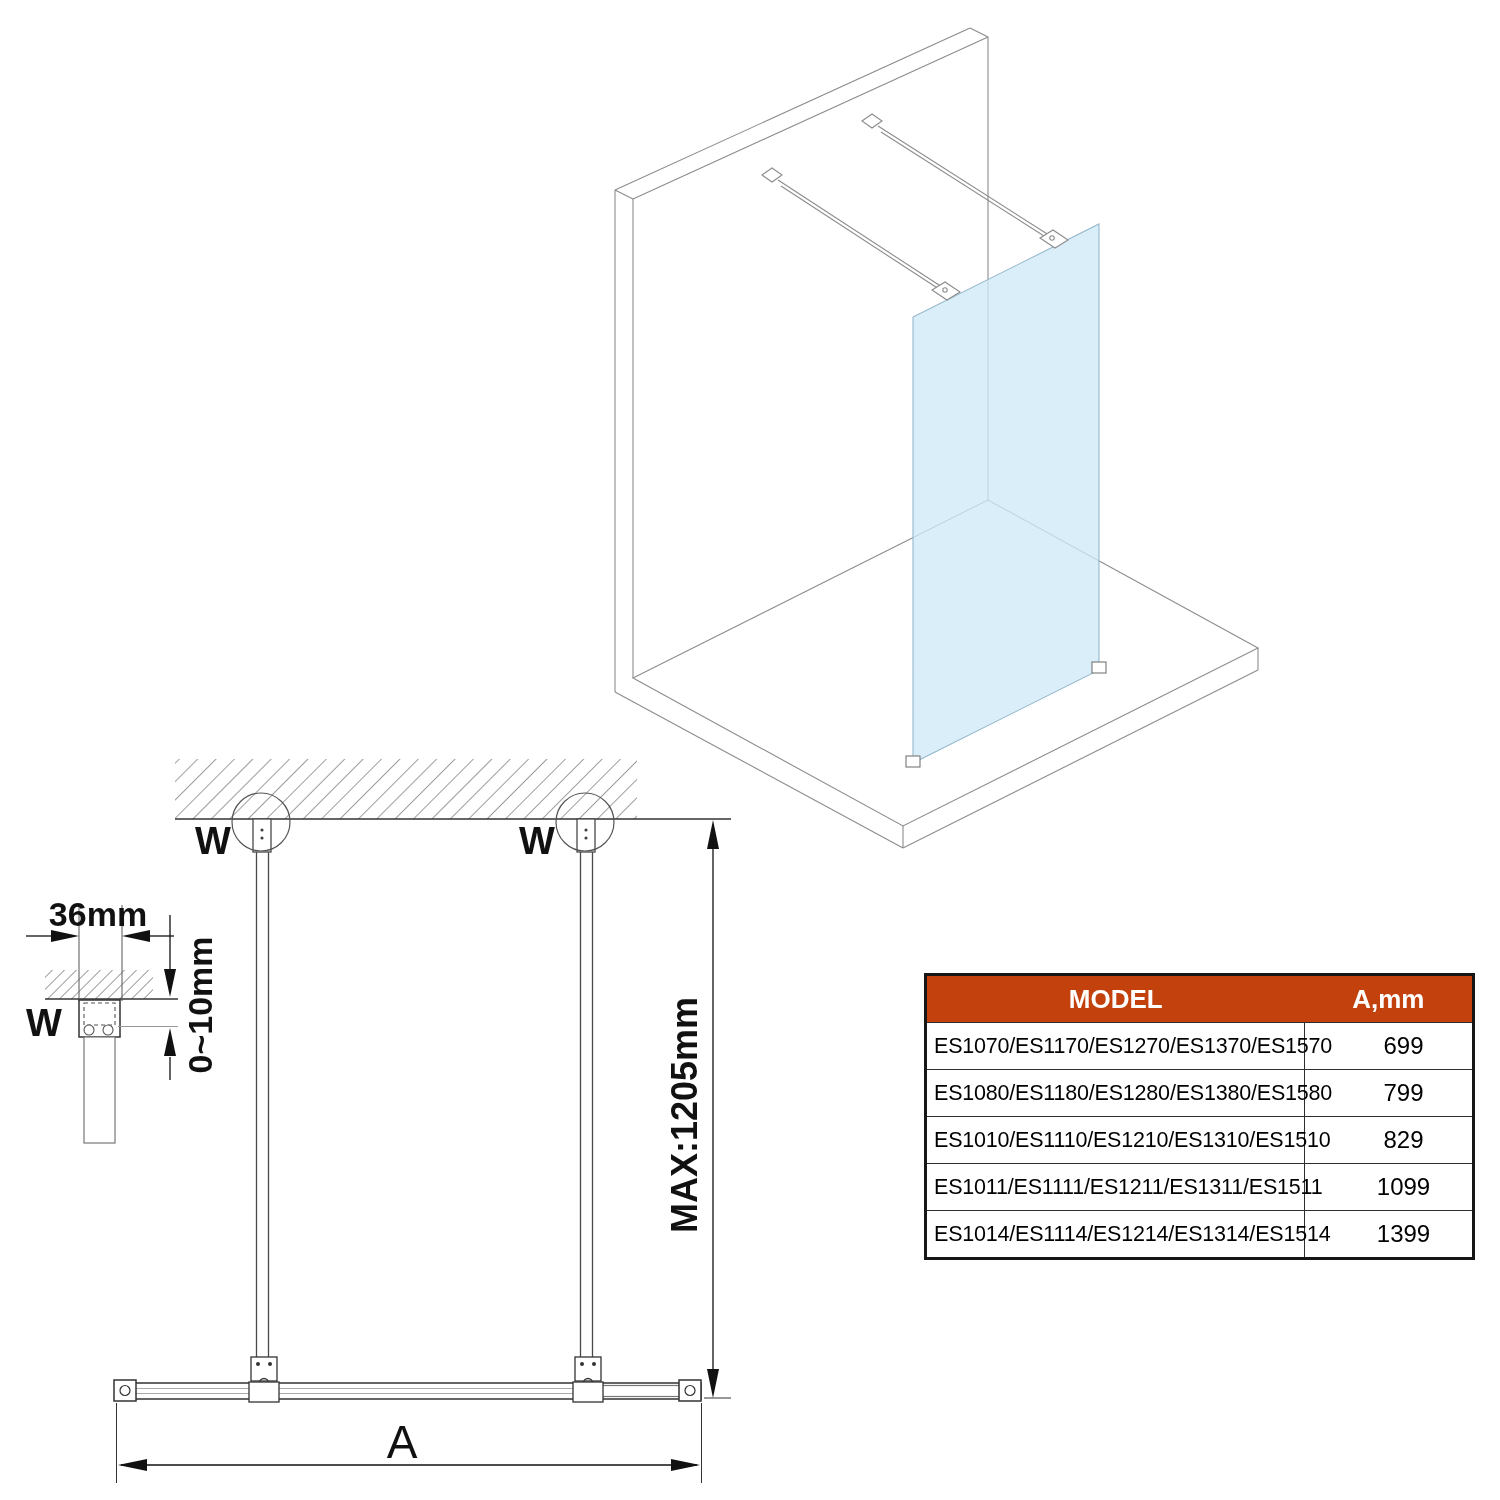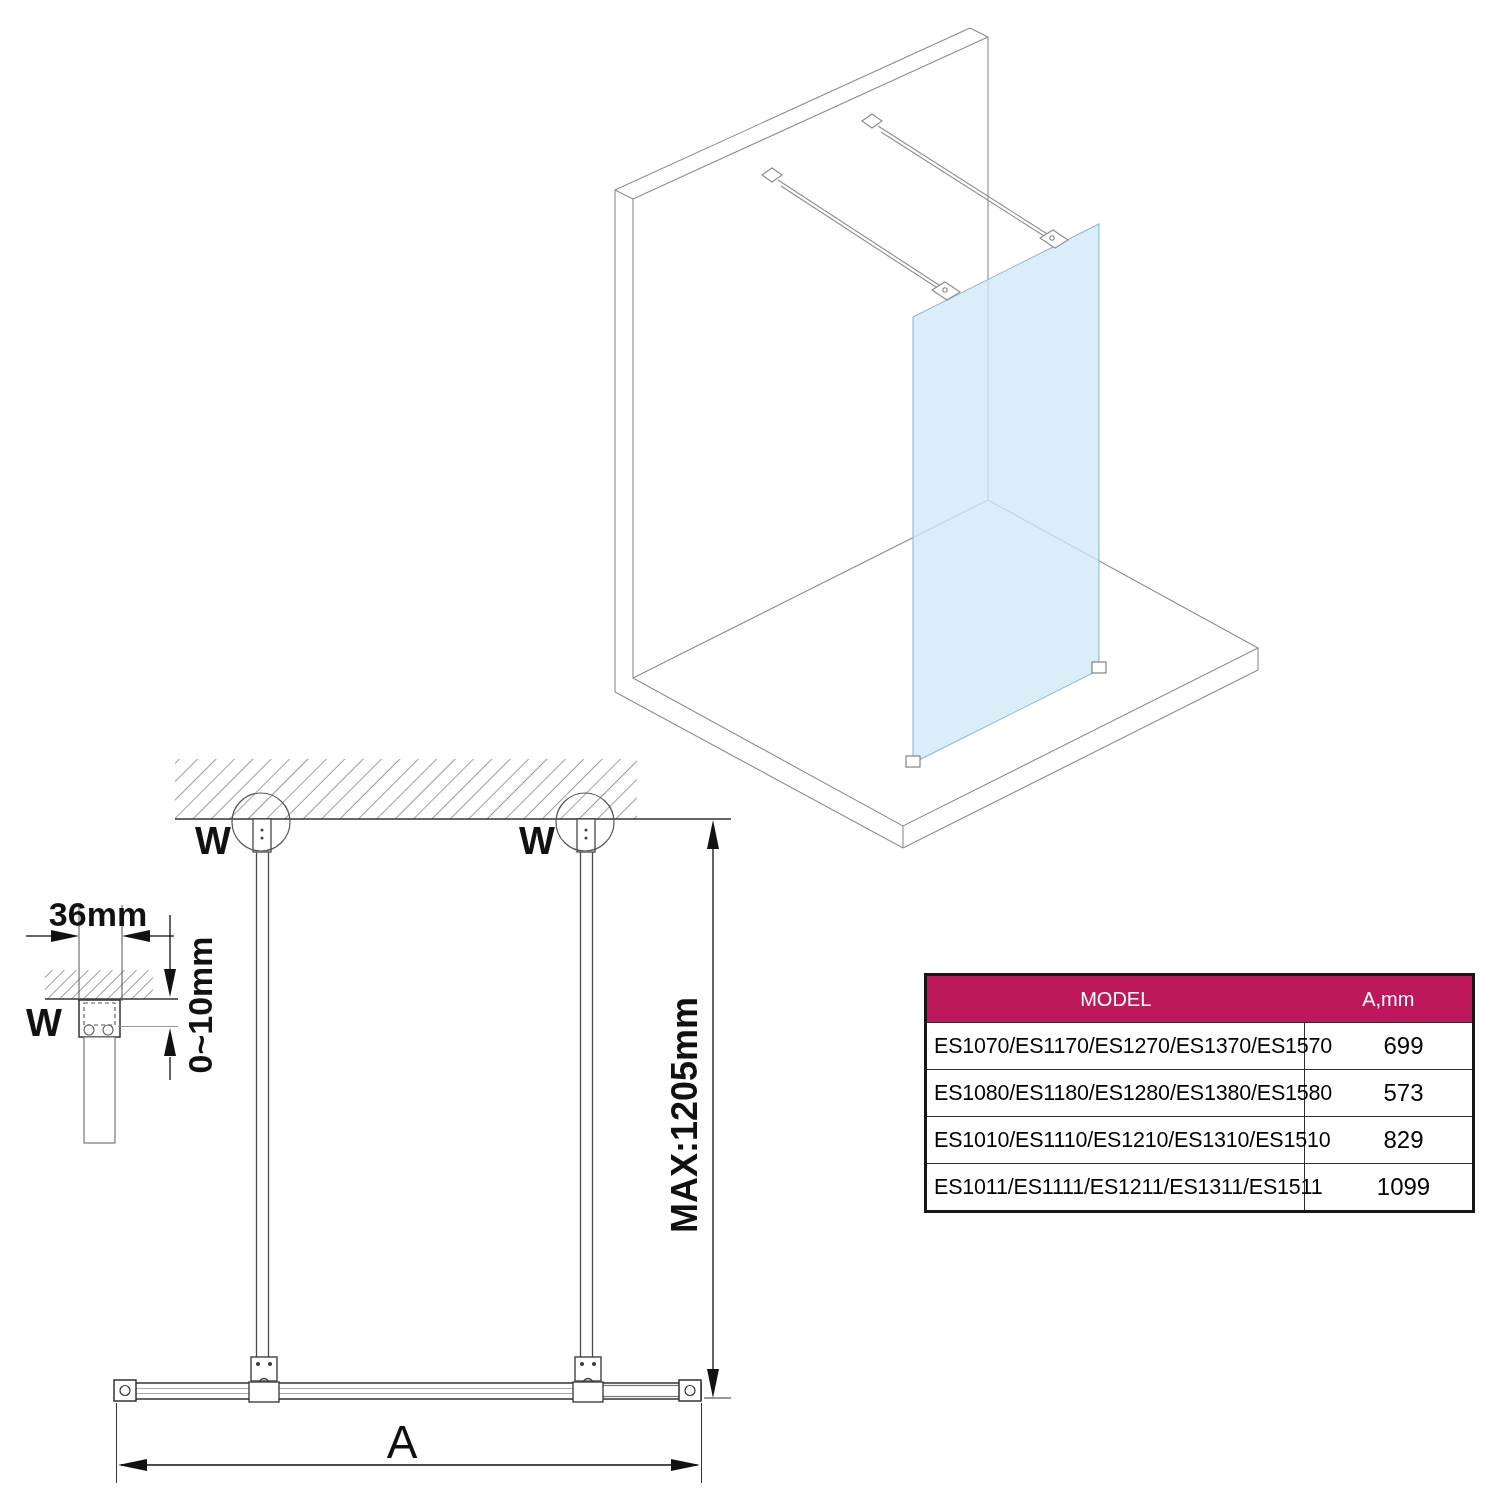--- a/index.html
+++ b/index.html
@@ -4,21 +4,21 @@
 <style>
   html,body{margin:0;padding:0;background:#ffffff;}
   .canvas{position:relative;width:1500px;height:1500px;background:#ffffff;overflow:hidden;
           font-family:"Liberation Sans", sans-serif;}
   svg text{font-family:"Liberation Sans", sans-serif;fill:#111;}
   .dim-label{font-weight:bold;}
   
   .spec-table{position:absolute;left:924px;top:973px;width:548px;
               border-collapse:collapse;table-layout:fixed;background:#fff;
               border:3px solid #161616;}
-  .spec-table th{background:#be185d;color:#ffffff;font-size:20px;font-weight:normal;
+  .spec-table th{background:#c2410c;color:#ffffff;font-size:26px;font-weight:bold;
                  height:46px;border:0;padding:0;}
   .spec-table td{border:1.5px solid #2e2e2e;height:46px;padding:0;color:#000000;
                  background:#ffffff;}
   .spec-table td.model-cell{font-size:21.5px;padding-left:7px;text-align:left;letter-spacing:-0.2px;}
   .spec-table td.value-cell{font-size:24px;text-align:center;padding-left:30px;}
   col.c-model{width:379px;} col.c-a{width:169px;}
 </style>
 </head>
 <body>
 
@@ -200,26 +200,30 @@
       <th>A,mm</th>
     </tr>
   </thead>
   <tbody>
         <tr>
           <td class="model-cell">ES1070/ES1170/ES1270/ES1370/ES1570</td>
           <td class="value-cell">699</td>
         </tr>
         <tr>
           <td class="model-cell">ES1080/ES1180/ES1280/ES1380/ES1580</td>
-          <td class="value-cell">573</td>
+          <td class="value-cell">799</td>
         </tr>
         <tr>
           <td class="model-cell">ES1010/ES1110/ES1210/ES1310/ES1510</td>
           <td class="value-cell">829</td>
         </tr>
         <tr>
           <td class="model-cell">ES1011/ES1111/ES1211/ES1311/ES1511</td>
           <td class="value-cell">1099</td>
         </tr>
+        <tr>
+          <td class="model-cell">ES1014/ES1114/ES1214/ES1314/ES1514</td>
+          <td class="value-cell">1399</td>
+        </tr>
       </tbody>
 </table>
 
 </div>
 
 </body></html>

